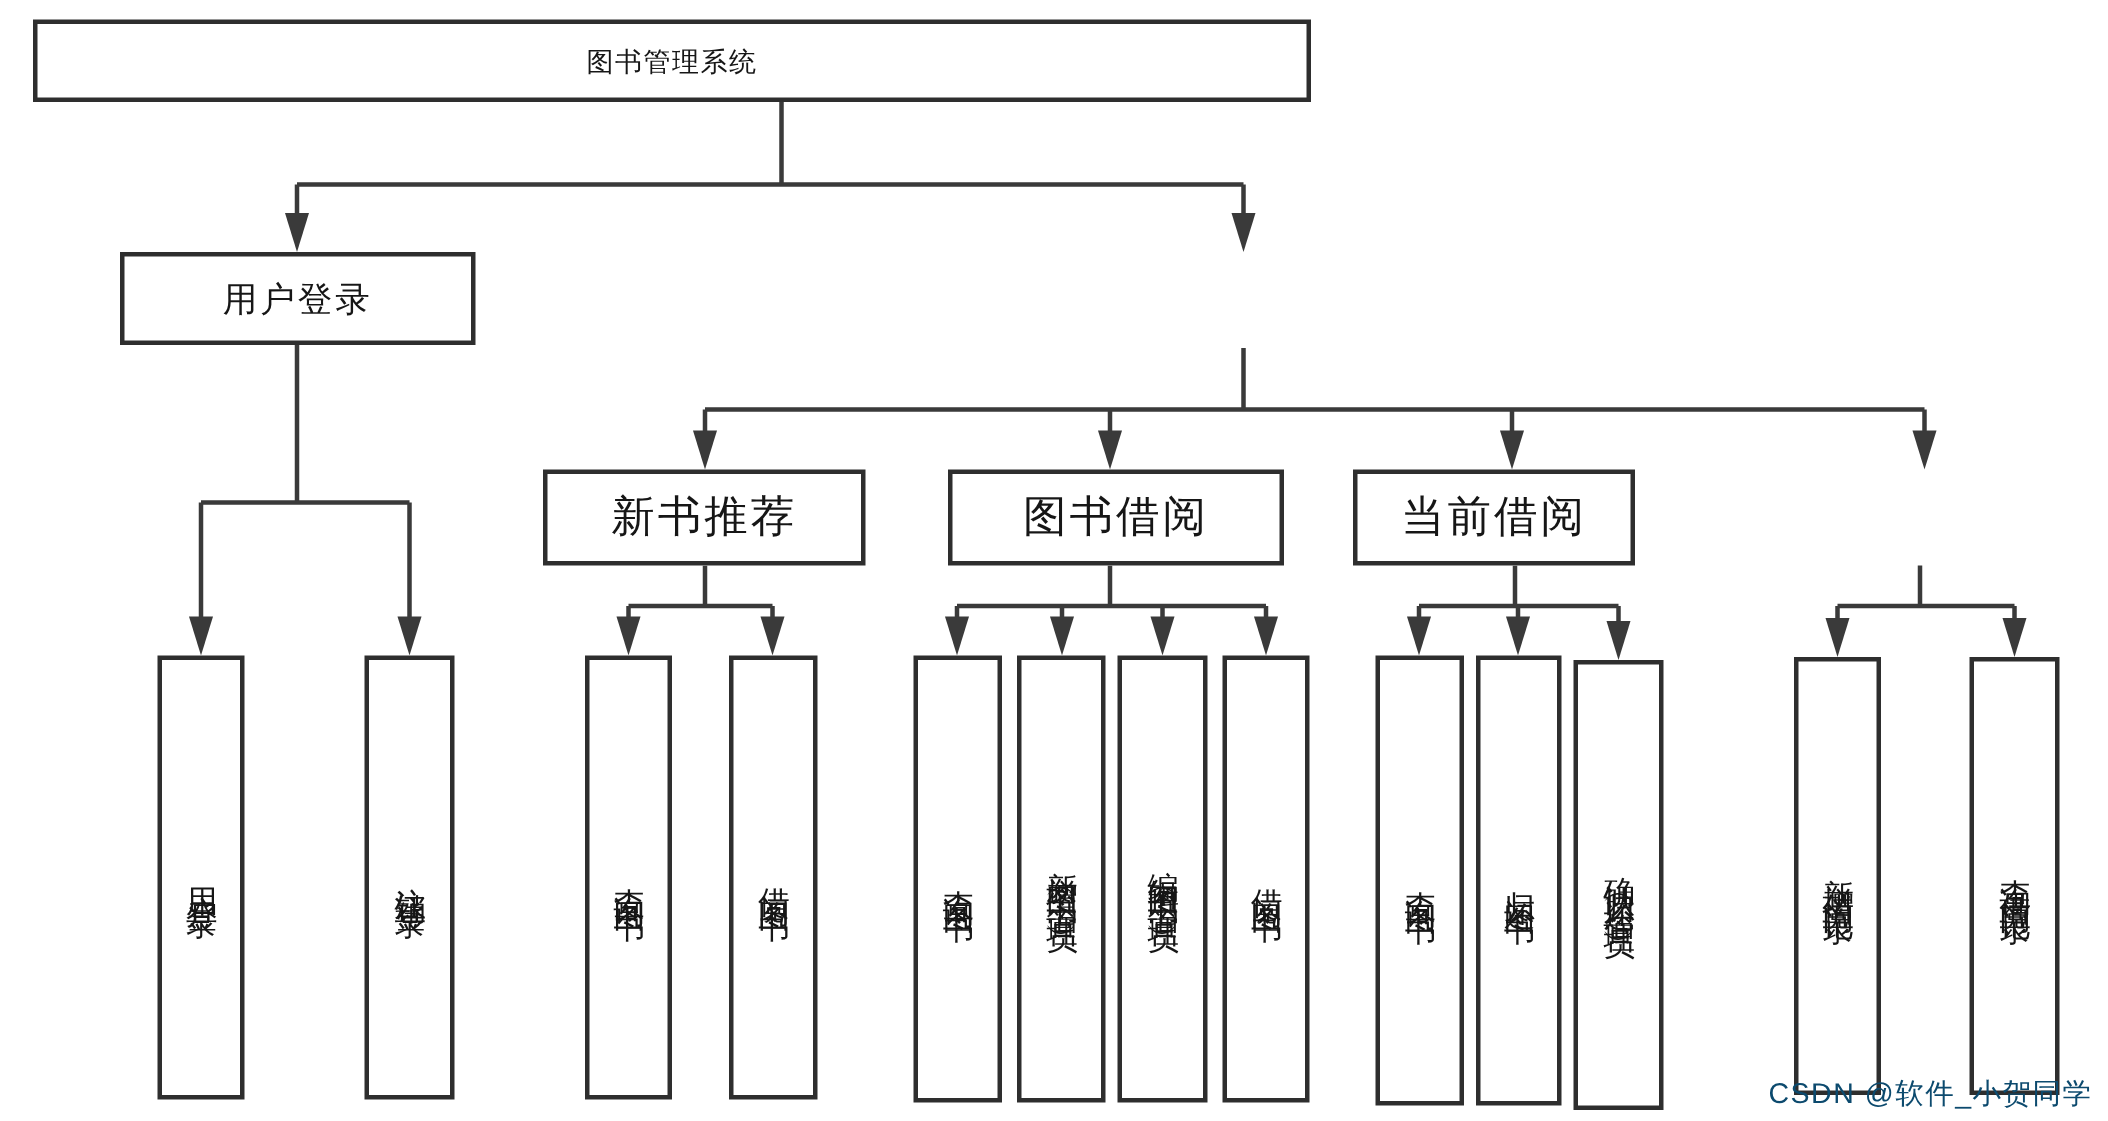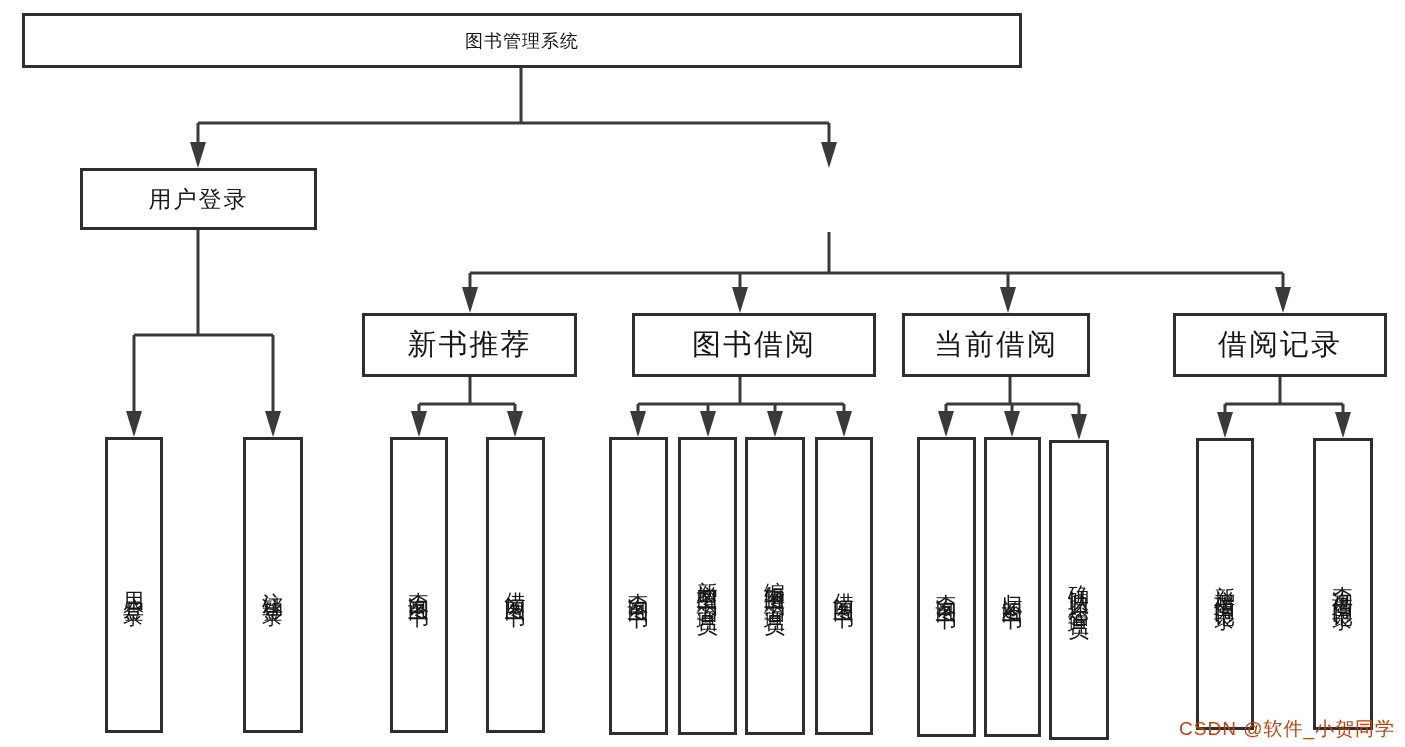--- a/index.html
+++ b/index.html
@@ -19,21 +19,21 @@
   .root{font-size:18px;letter-spacing:1px;}
   .h2{font-size:23px;letter-spacing:2px;}
   .h3{font-size:29px;letter-spacing:2px;}
   .v{
     writing-mode:vertical-rl;text-orientation:mixed;
     font-size:21px;letter-spacing:5px;white-space:normal;
     line-height:1;
   }
   .watermark{
     position:absolute;z-index:3;right:10px;bottom:5px;
-    font-size:19px;color:#c2410c;letter-spacing:1px;
+    font-size:19px;color:#0c4a6e;letter-spacing:1px;
     pointer-events:none;
   }
 </style>
 </head>
 <body>
 
 <div class="stage">
 
   <svg class="wires" width="1405" height="747" viewBox="0 0 1405 747">
     <g stroke="#3a3a3a" stroke-width="3" fill="none">
@@ -68,28 +68,27 @@
       <polygon points="767,411 783,411 775,437"></polygon>
       <polygon points="836,411 852,411 844,437"></polygon>
       <polygon points="938,411 954,411 946,437"></polygon>
       <polygon points="1004,411 1020,411 1012,437"></polygon>
       <polygon points="1071,414 1087,414 1079,440"></polygon>
       <polygon points="1217,412 1233,412 1225,438"></polygon>
       <polygon points="1335,412 1351,412 1343,438"></polygon>
     </g>
   </svg>
 
-  <div class="box root" style="left:22px;top:13px;width:1000px;height:55px">图书管理系统</div>
+  <div class="box root" style="left:22px;top:13px;width:852px;height:55px">图书管理系统</div>
 
   <div class="box h2" style="left:80px;top:168px;width:237px;height:62px">用户登录</div>
 
   <div class="box h3" style="left:362px;top:313px;width:215px;height:64px">新书推荐</div>
-  <div class="box h3" style="left:632px;top:313px;width:244px;height:64px">图书借阅</div>
+  <div class="box h3" style="left:632px;top:313px;width:224px;height:64px">图书借阅</div>
   <div class="box h3" style="left:902px;top:313px;width:188px;height:64px">当前借阅</div>
-  <div class="box h3" style="left:1173px;top:313px;width:214px;height:64px">借阅记录</div>
 
   <div class="box v" style="left:105px;top:437px;width:58px;height:296px">用户登录</div>
   <div class="box v" style="left:243px;top:437px;width:60px;height:296px">注销登录</div>
 
   <div class="box v" style="left:390px;top:437px;width:58px;height:296px">查询图书</div>
   <div class="box v" style="left:486px;top:437px;width:59px;height:296px">借阅图书</div>
 
   <div class="box v" style="left:609px;top:437px;width:59px;height:298px">查询图书</div>
   <div class="box v" style="left:678px;top:437px;width:59px;height:298px">新增图书（管理员）</div>
   <div class="box v" style="left:745px;top:437px;width:60px;height:298px">编辑图书（管理员）</div>

